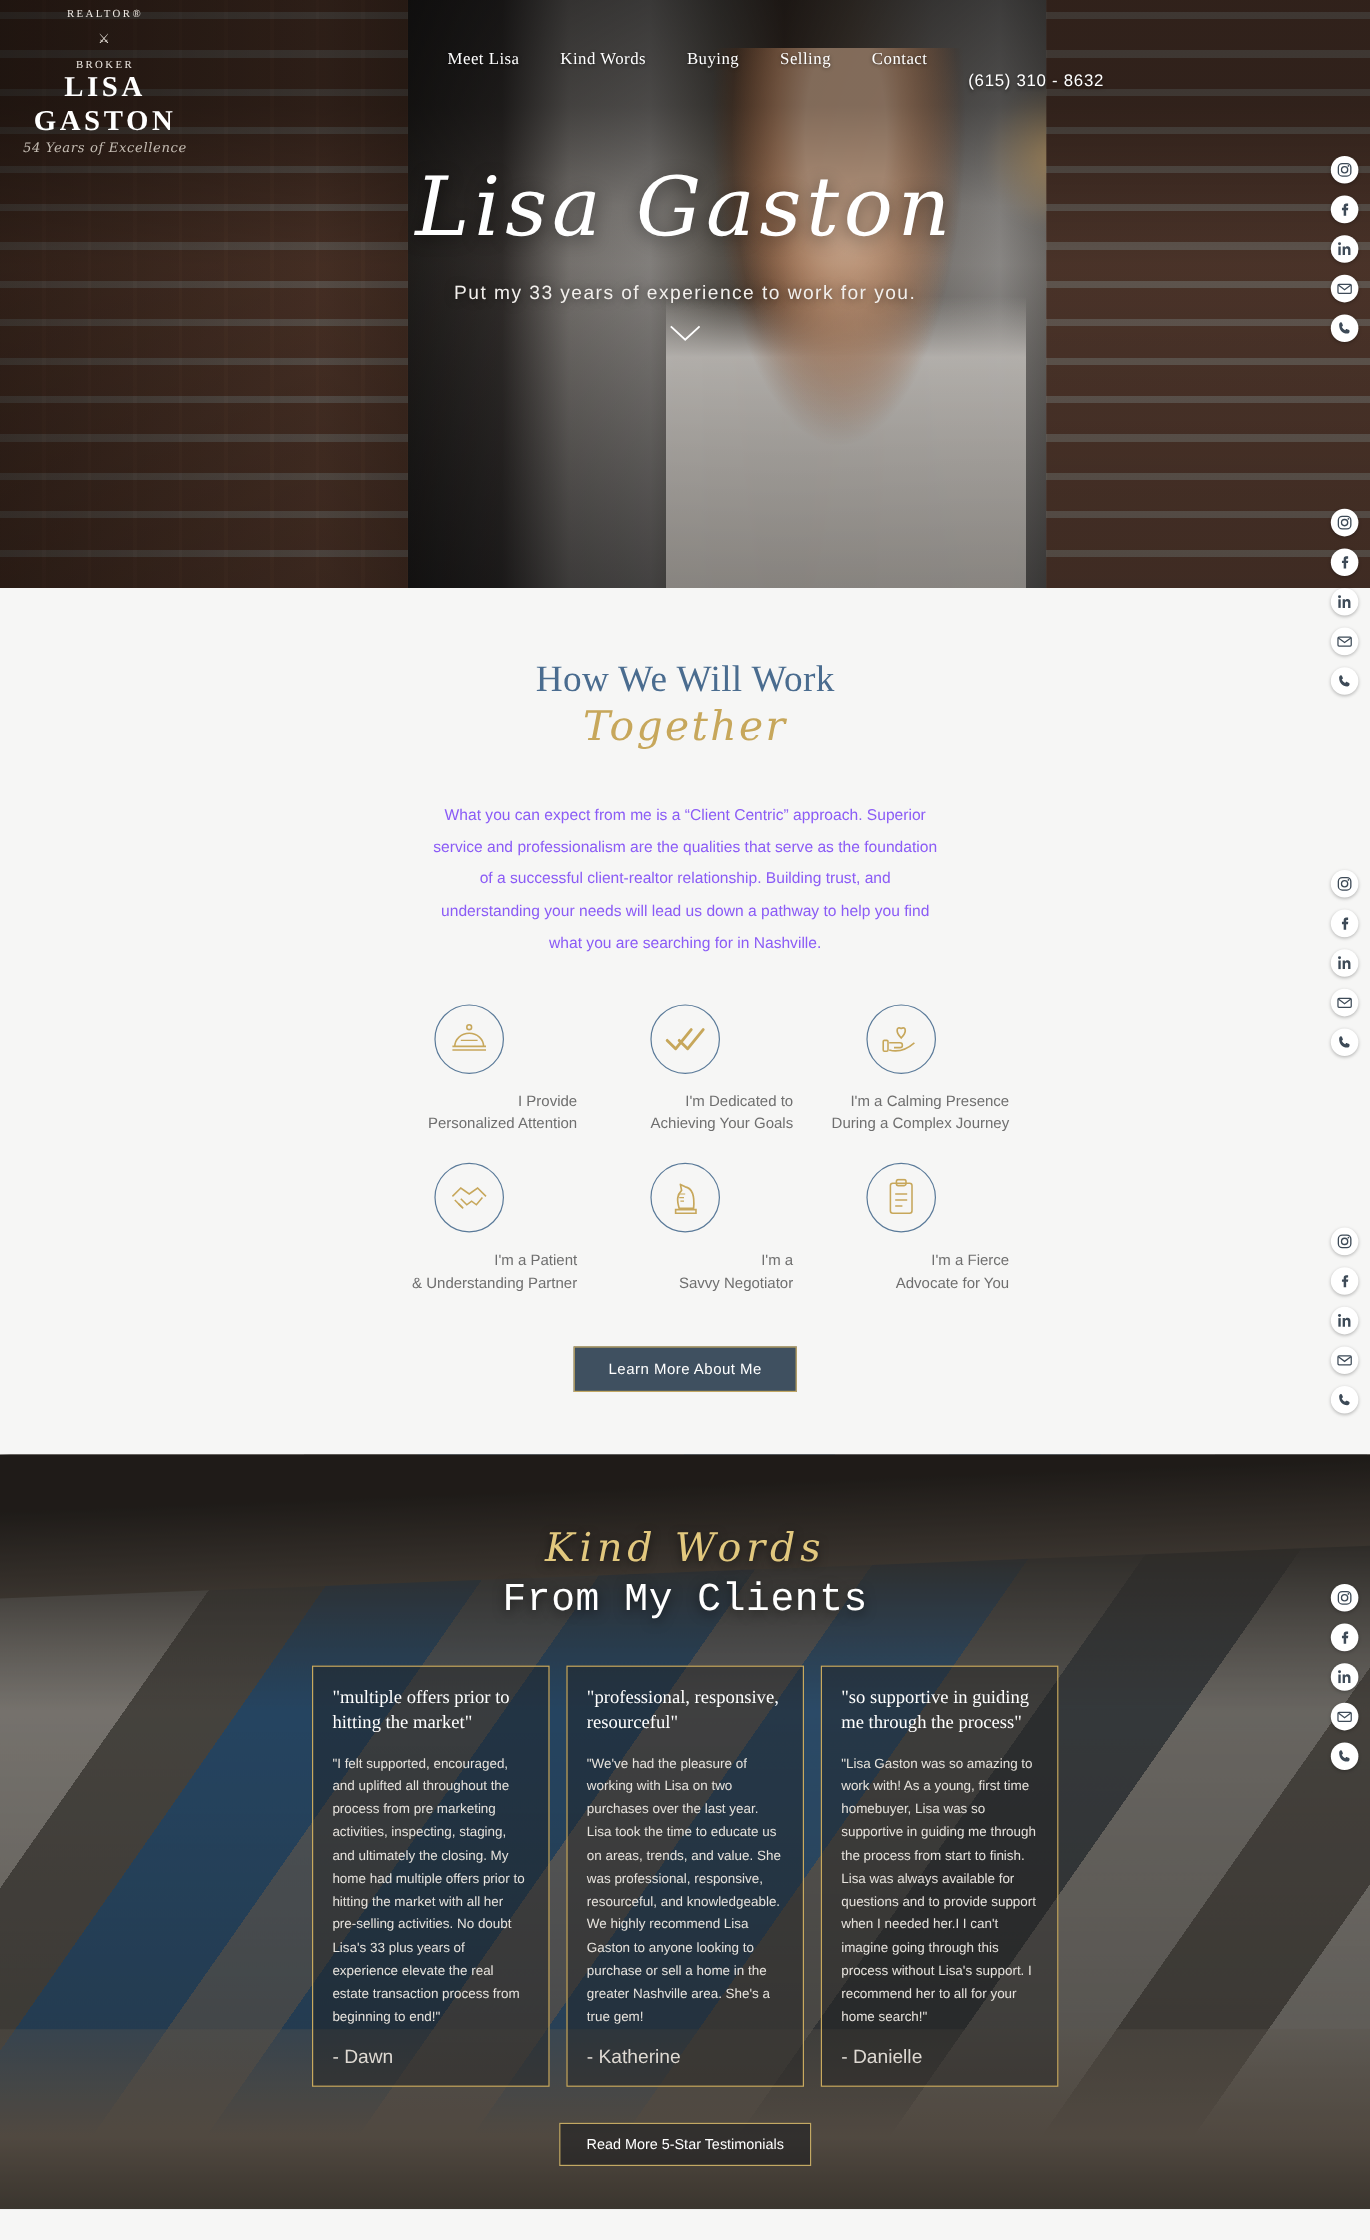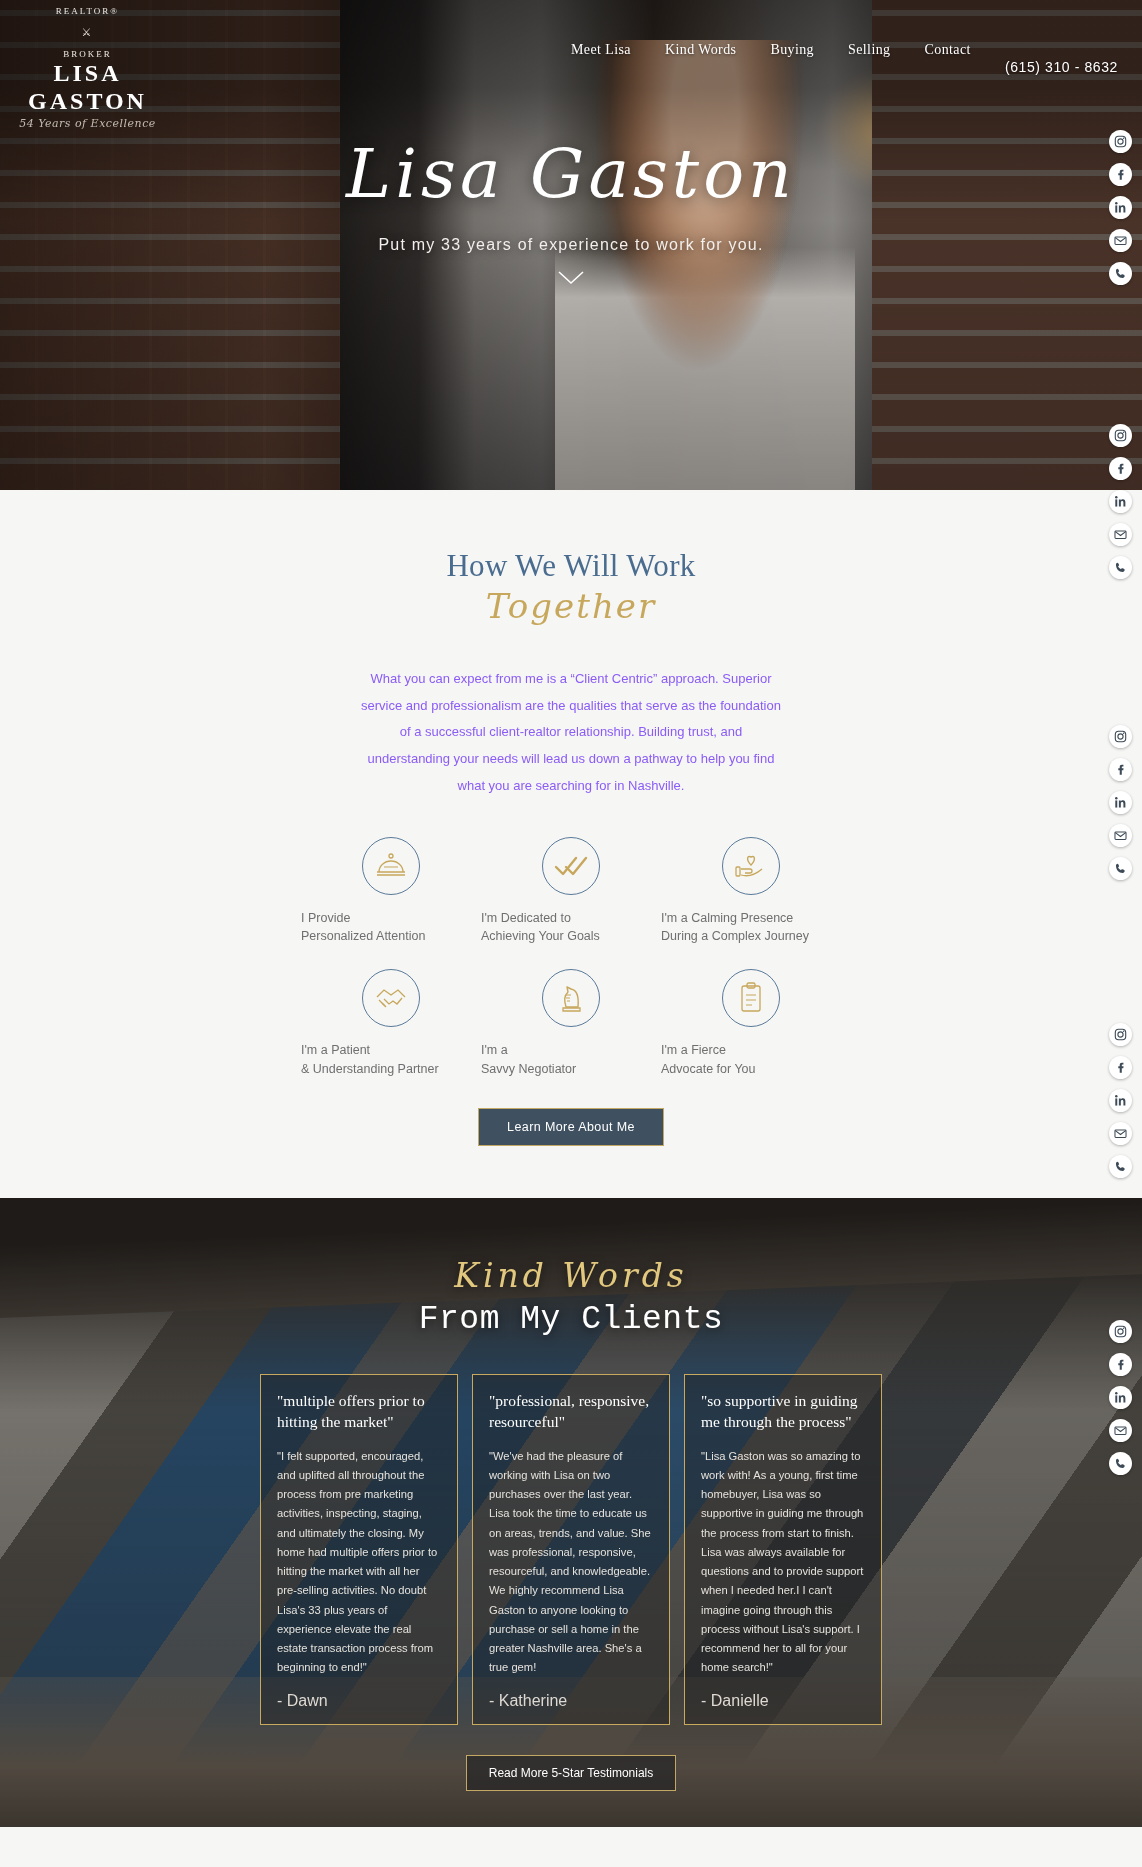--- a/index.html
+++ b/index.html
@@ -96,21 +96,21 @@
     font-family:"Liberation Serif", serif;
     font-size:24px; font-weight:bold; letter-spacing:3px; color:#fff;
     line-height:1.15; margin-top:1px;
   }
   .logo-sub {
     font-family:"DejaVu Serif", serif;
     font-style:italic; font-size:11px; color:#ded7cd; margin-top:2px;
     letter-spacing:.5px; opacity:.85;
   }
   .nav {
-    flex:1; display:flex; align-items:center; justify-content:flex-end;
+    flex:1; display:flex; align-items:center; justify-content:center;
     gap:34px; padding:24px 24px 0 0;
   }
   .nav a {
     font-family:"Liberation Serif", serif;
     font-size:14px; color:#fff; text-decoration:none; letter-spacing:.4px;
     text-shadow:0 1px 3px rgba(0,0,0,.5);
   }
   .nav .phone {
     font-family:"Liberation Sans", sans-serif;
     font-size:14px; letter-spacing:.6px;margin-top:35px;
@@ -165,30 +165,30 @@
   }
   .work-p {
     width:420px; margin:40px auto 0;
     font-size:13px; line-height:2.05; color:#8b5cf6;
   }
   .grid {
     width:540px; margin:38px auto 0;
     display:grid; grid-template-columns:repeat(3,1fr);
     row-gap:24px;
   }
-  .cell { text-align:left; }
+  .cell { text-align:right; }
   .circle {
     width:58px; height:58px; margin:0 auto 14px;
     border:1.4px solid #5a7a99; border-radius:50%;
     display:flex; align-items:center; justify-content:center;
   }
   .circle svg { display:block; }
   .cell-label { font-size:12.5px; line-height:1.45; color:#6f6f6f; }
   .btn-primary {
-    display:inline-block; margin-top:30px;
+    display:inline-block; margin-top:44px;
     background:#3f5060; border:1.5px solid #c3a863;
     color:#fff; font-size:12.5px; letter-spacing:.4px;
     padding:11px 28px; cursor:pointer;
     font-family:"Liberation Sans", sans-serif;
   }
 
   
   .testi {
     position:relative; min-height:527px; overflow:hidden;
     padding:58px 0 36px;

